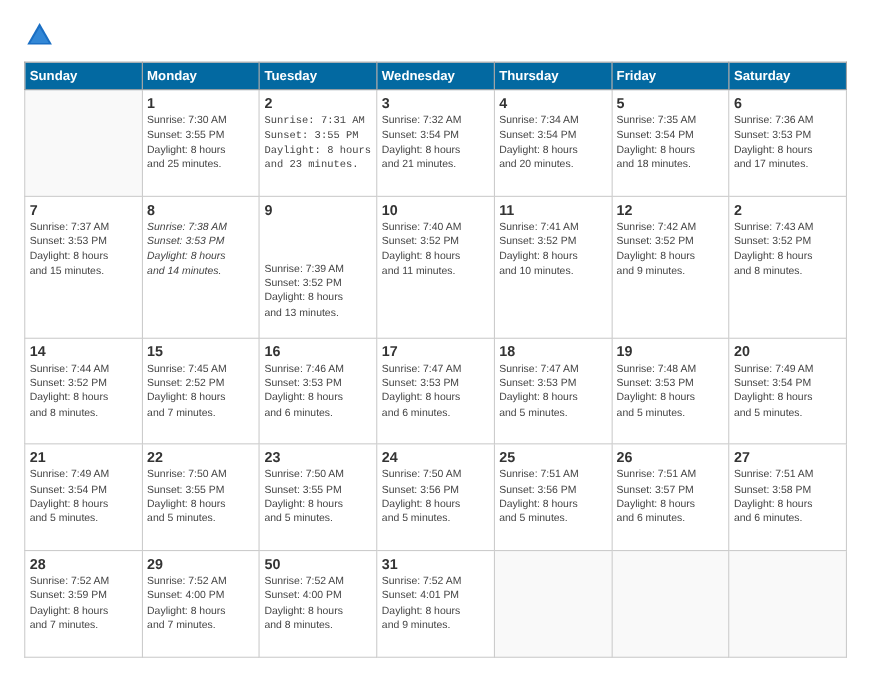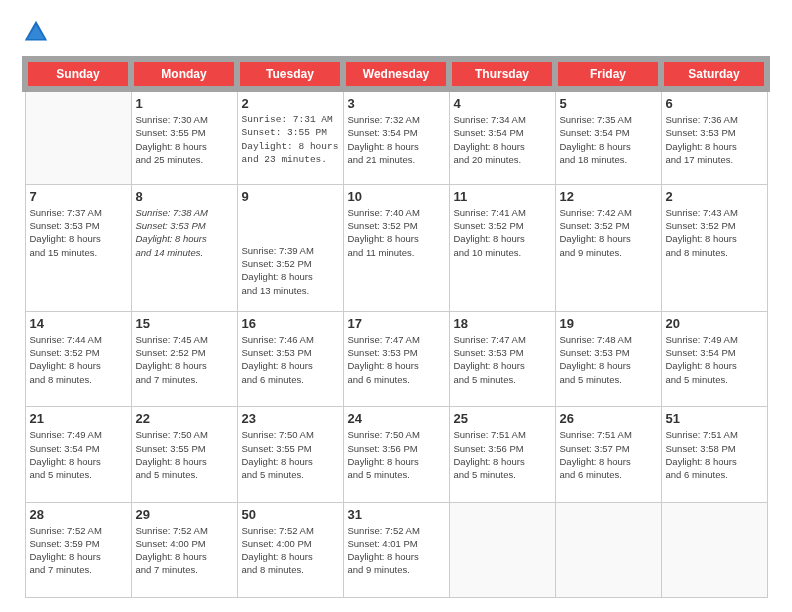--- a/index.html
+++ b/index.html
@@ -56,27 +56,27 @@
       margin-top: 2px;
     }
     .calendar {
       flex: 1;
       border: 1px solid #ccc;
       border-collapse: collapse;
       width: 100%;
       table-layout: fixed;
     }
     .calendar th {
-      background: #ef4444;
+      background: #0369a1;
       color: #fff;
       font-size: 12px;
       font-weight: bold;
       padding: 5px 4px;
-      border: 6px solid #a3a3a3;
-      text-align: center;
+      border: 1px solid #a3a3a3;
+      text-align: left;
     }
     .calendar td {
       border: 1px solid #ccc;
       vertical-align: top;
       padding: 4px 4px;
       font-size: 10px;
       color: #333;
       background: #fff;
       height: 88px;
     }
@@ -318,21 +318,21 @@
 and 5 minutes.</div>
           </td>
           <td>
             <span class="day-number">26</span>
             <div class="day-info" style="white-space: pre-line;">Sunrise: 7:51 AM
 Sunset: 3:57 PM
 Daylight: 8 hours
 and 6 minutes.</div>
           </td>
           <td>
-            <span class="day-number">51</span>
+            <span class="day-number">27</span>
             <div class="day-info" style="white-space: pre-line;">Sunrise: 7:51 AM
 Sunset: 3:58 PM
 Daylight: 8 hours
 and 6 minutes.</div>
           </td>
         </tr>
         <tr>
           <td>
             <span class="day-number">28</span>
             <div class="day-info" style="white-space: pre-line;">Sunrise: 7:52 AM

